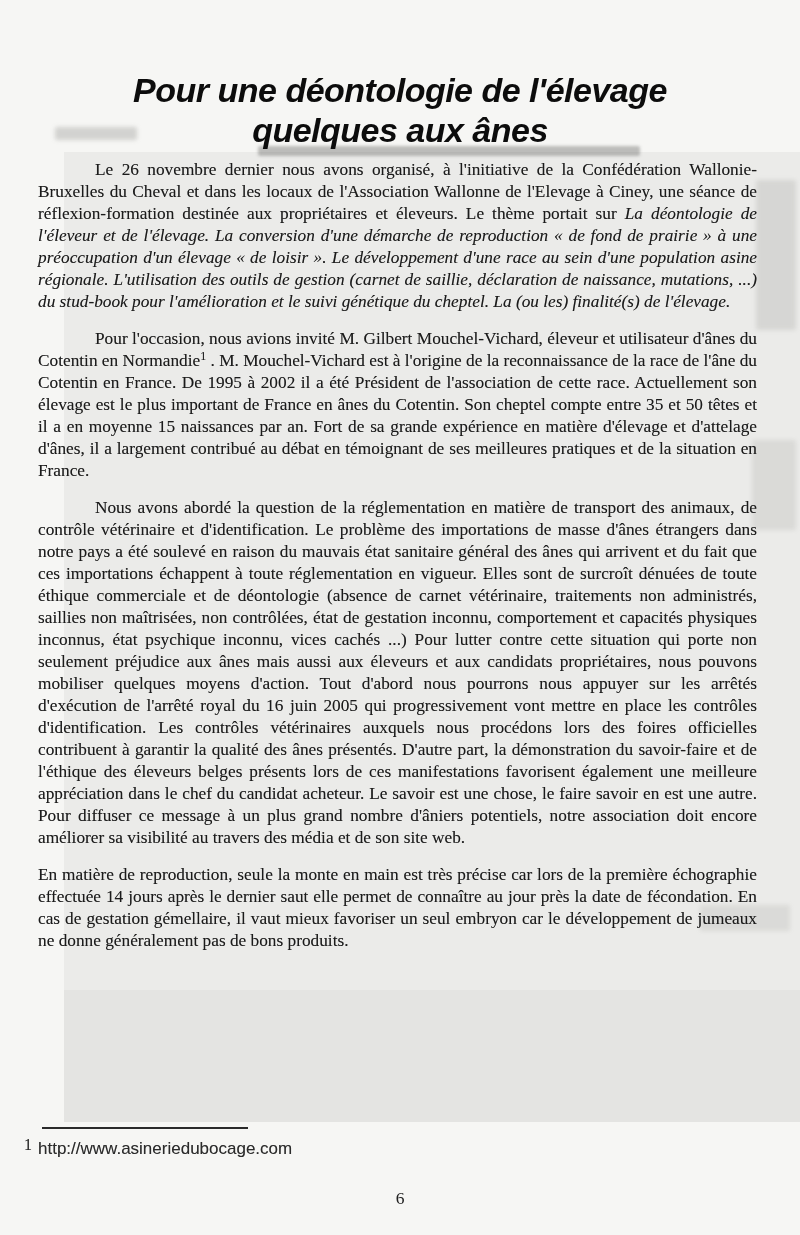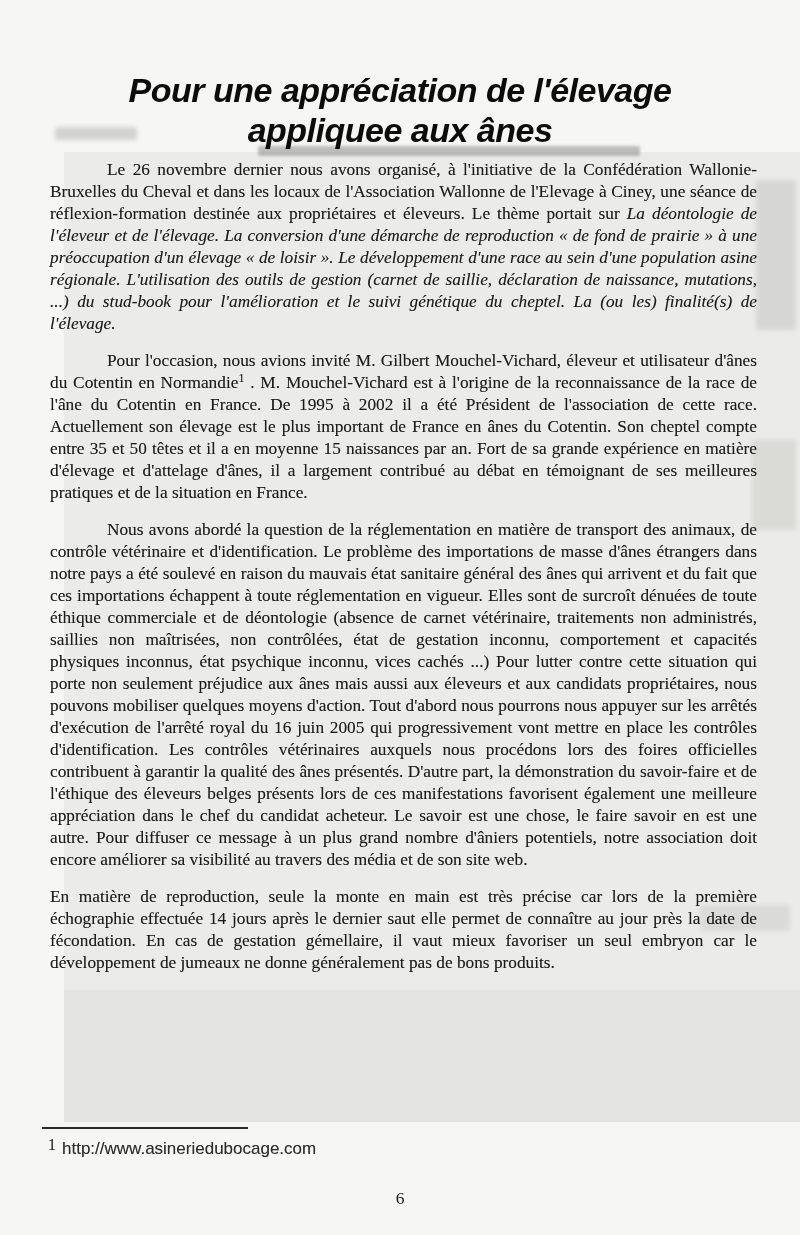--- a/index.html
+++ b/index.html
@@ -51,34 +51,34 @@
 
   .body {
     position: absolute;
     left: 38px; top: 159px;
     width: 719px;
     font-size: 17.3px;
     line-height: 22px;
     text-align: justify;
     text-shadow: 0 0 0.5px rgba(0,0,0,0.35);
   }
-  .body p { margin: 0 0 15px 12px; }
+  .body p { margin: 0 0 15px 0; }
   .body p.indent { text-indent: 57px; }
   .body .it { font-style: italic; }
   .body sup { font-size: 12px; line-height: 0; vertical-align: 6px; }
 
   .footnote-rule {
     position: absolute;
     left: 42px; top: 1127px;
     width: 206px;
     border-top: 2px solid #2a2a2a;
   }
   .footnote {
     position: absolute;
-    left: 48px; top: 1136px;
+    left: 24px; top: 1136px;
     font-family: "Liberation Sans", sans-serif;
     font-size: 17px;
     color: #2b2b2b;
     text-shadow: 0 0 0.5px rgba(0,0,0,0.3);
   }
   .footnote .marker {
     font-family: "Liberation Serif", serif;
     font-size: 16px;
     vertical-align: 4px;
     margin-right: 6px;
@@ -99,22 +99,22 @@
 
   <div class="tint"></div>
   <div class="tint2"></div>
   <div class="ghost ghost-salutation"></div>
   <div class="ghost ghost-titlebar"></div>
   <div class="ghost ghost-r1"></div>
   <div class="ghost ghost-r2"></div>
   <div class="ghost ghost-r3"></div>
 
   <h1 class="title">
-    <span>Pour une appréciation de l'élevage</span><br>
-    <span>appliquee aux ânes</span>
+    <span>Pour une déontologie de l'élevage</span><br>
+    <span>quelques aux ânes</span>
   </h1>
 
   <div class="body" id="body">
       <p class="para indent"><span>Le 26 novembre dernier nous avons organisé,  à  l'initiative de la Confédération Wallonie-Bruxelles du Cheval et dans  les locaux de l'Association Wallonne de l'Elevage à Ciney, une séance de réflexion-formation destinée aux propriétaires et éleveurs. Le thème portait sur </span><span class="it">La déontologie de l'éleveur et de l'élevage. La conversion d'une démarche de reproduction « de fond de prairie » à une préoccupation d'un élevage « de loisir ». Le développement d'une race au sein d'une population asine régionale. L'utilisation des outils de gestion (carnet de saillie, déclaration de naissance, mutations, ...)  du stud-book pour l'amélioration et le suivi génétique du cheptel. La (ou les) finalité(s) de l'élevage.</span></p>
       <p class="para indent"><span>Pour l'occasion, nous avions invité M. Gilbert Mouchel-Vichard, éleveur et utilisateur d'ânes du Cotentin en Normandie</span><sup>1</sup><span> . M. Mouchel-Vichard est à l'origine de la reconnaissance de la race de l'âne du Cotentin en France. De 1995 à 2002 il a été Président de l'association de cette race. Actuellement son élevage est le plus important de France en ânes du Cotentin. Son cheptel compte entre 35 et 50 têtes et il a en moyenne 15 naissances par an. Fort de sa grande expérience en matière d'élevage et d'attelage d'ânes, il a largement contribué au débat en témoignant de ses meilleures pratiques et de la situation en France.</span></p>
       <p class="para indent"><span>Nous avons abordé la question de la réglementation en matière de transport des animaux, de contrôle vétérinaire et d'identification. Le problème des importations de masse d'ânes étrangers dans notre pays a été soulevé en raison du mauvais état sanitaire général des ânes qui arrivent et du fait que ces importations échappent à toute réglementation en vigueur. Elles sont de surcroît dénuées de toute éthique commerciale et de déontologie (absence de carnet vétérinaire, traitements non administrés, saillies non maîtrisées, non contrôlées, état de gestation inconnu, comportement et capacités physiques inconnus, état psychique inconnu, vices cachés ...) Pour lutter contre cette situation qui porte non seulement préjudice aux ânes mais aussi aux éleveurs et aux candidats propriétaires, nous pouvons mobiliser quelques moyens d'action. Tout d'abord nous pourrons nous appuyer sur les arrêtés d'exécution de l'arrêté royal du 16 juin 2005 qui progressivement vont mettre en place les contrôles d'identification. Les contrôles vétérinaires auxquels nous procédons lors des foires officielles contribuent à garantir la qualité des ânes présentés. D'autre part, la démonstration du savoir-faire et de l'éthique des éleveurs belges présents lors de ces manifestations favorisent également une meilleure appréciation dans le chef du candidat acheteur. Le savoir est une chose, le faire savoir en est une autre. Pour diffuser ce message à un plus grand nombre d'âniers potentiels, notre association doit encore améliorer sa visibilité au travers des média et de son site web.</span></p>
       <p class="para"><span>En matière de reproduction, seule la monte en main est très précise car lors de la première échographie effectuée 14 jours après le dernier saut elle permet de connaître au jour près la date de fécondation. En cas de gestation gémellaire, il vaut mieux favoriser un seul embryon car le développement de jumeaux ne donne généralement pas de bons produits.</span></p>
     </div>
 
   <div class="footnote-rule"></div>

